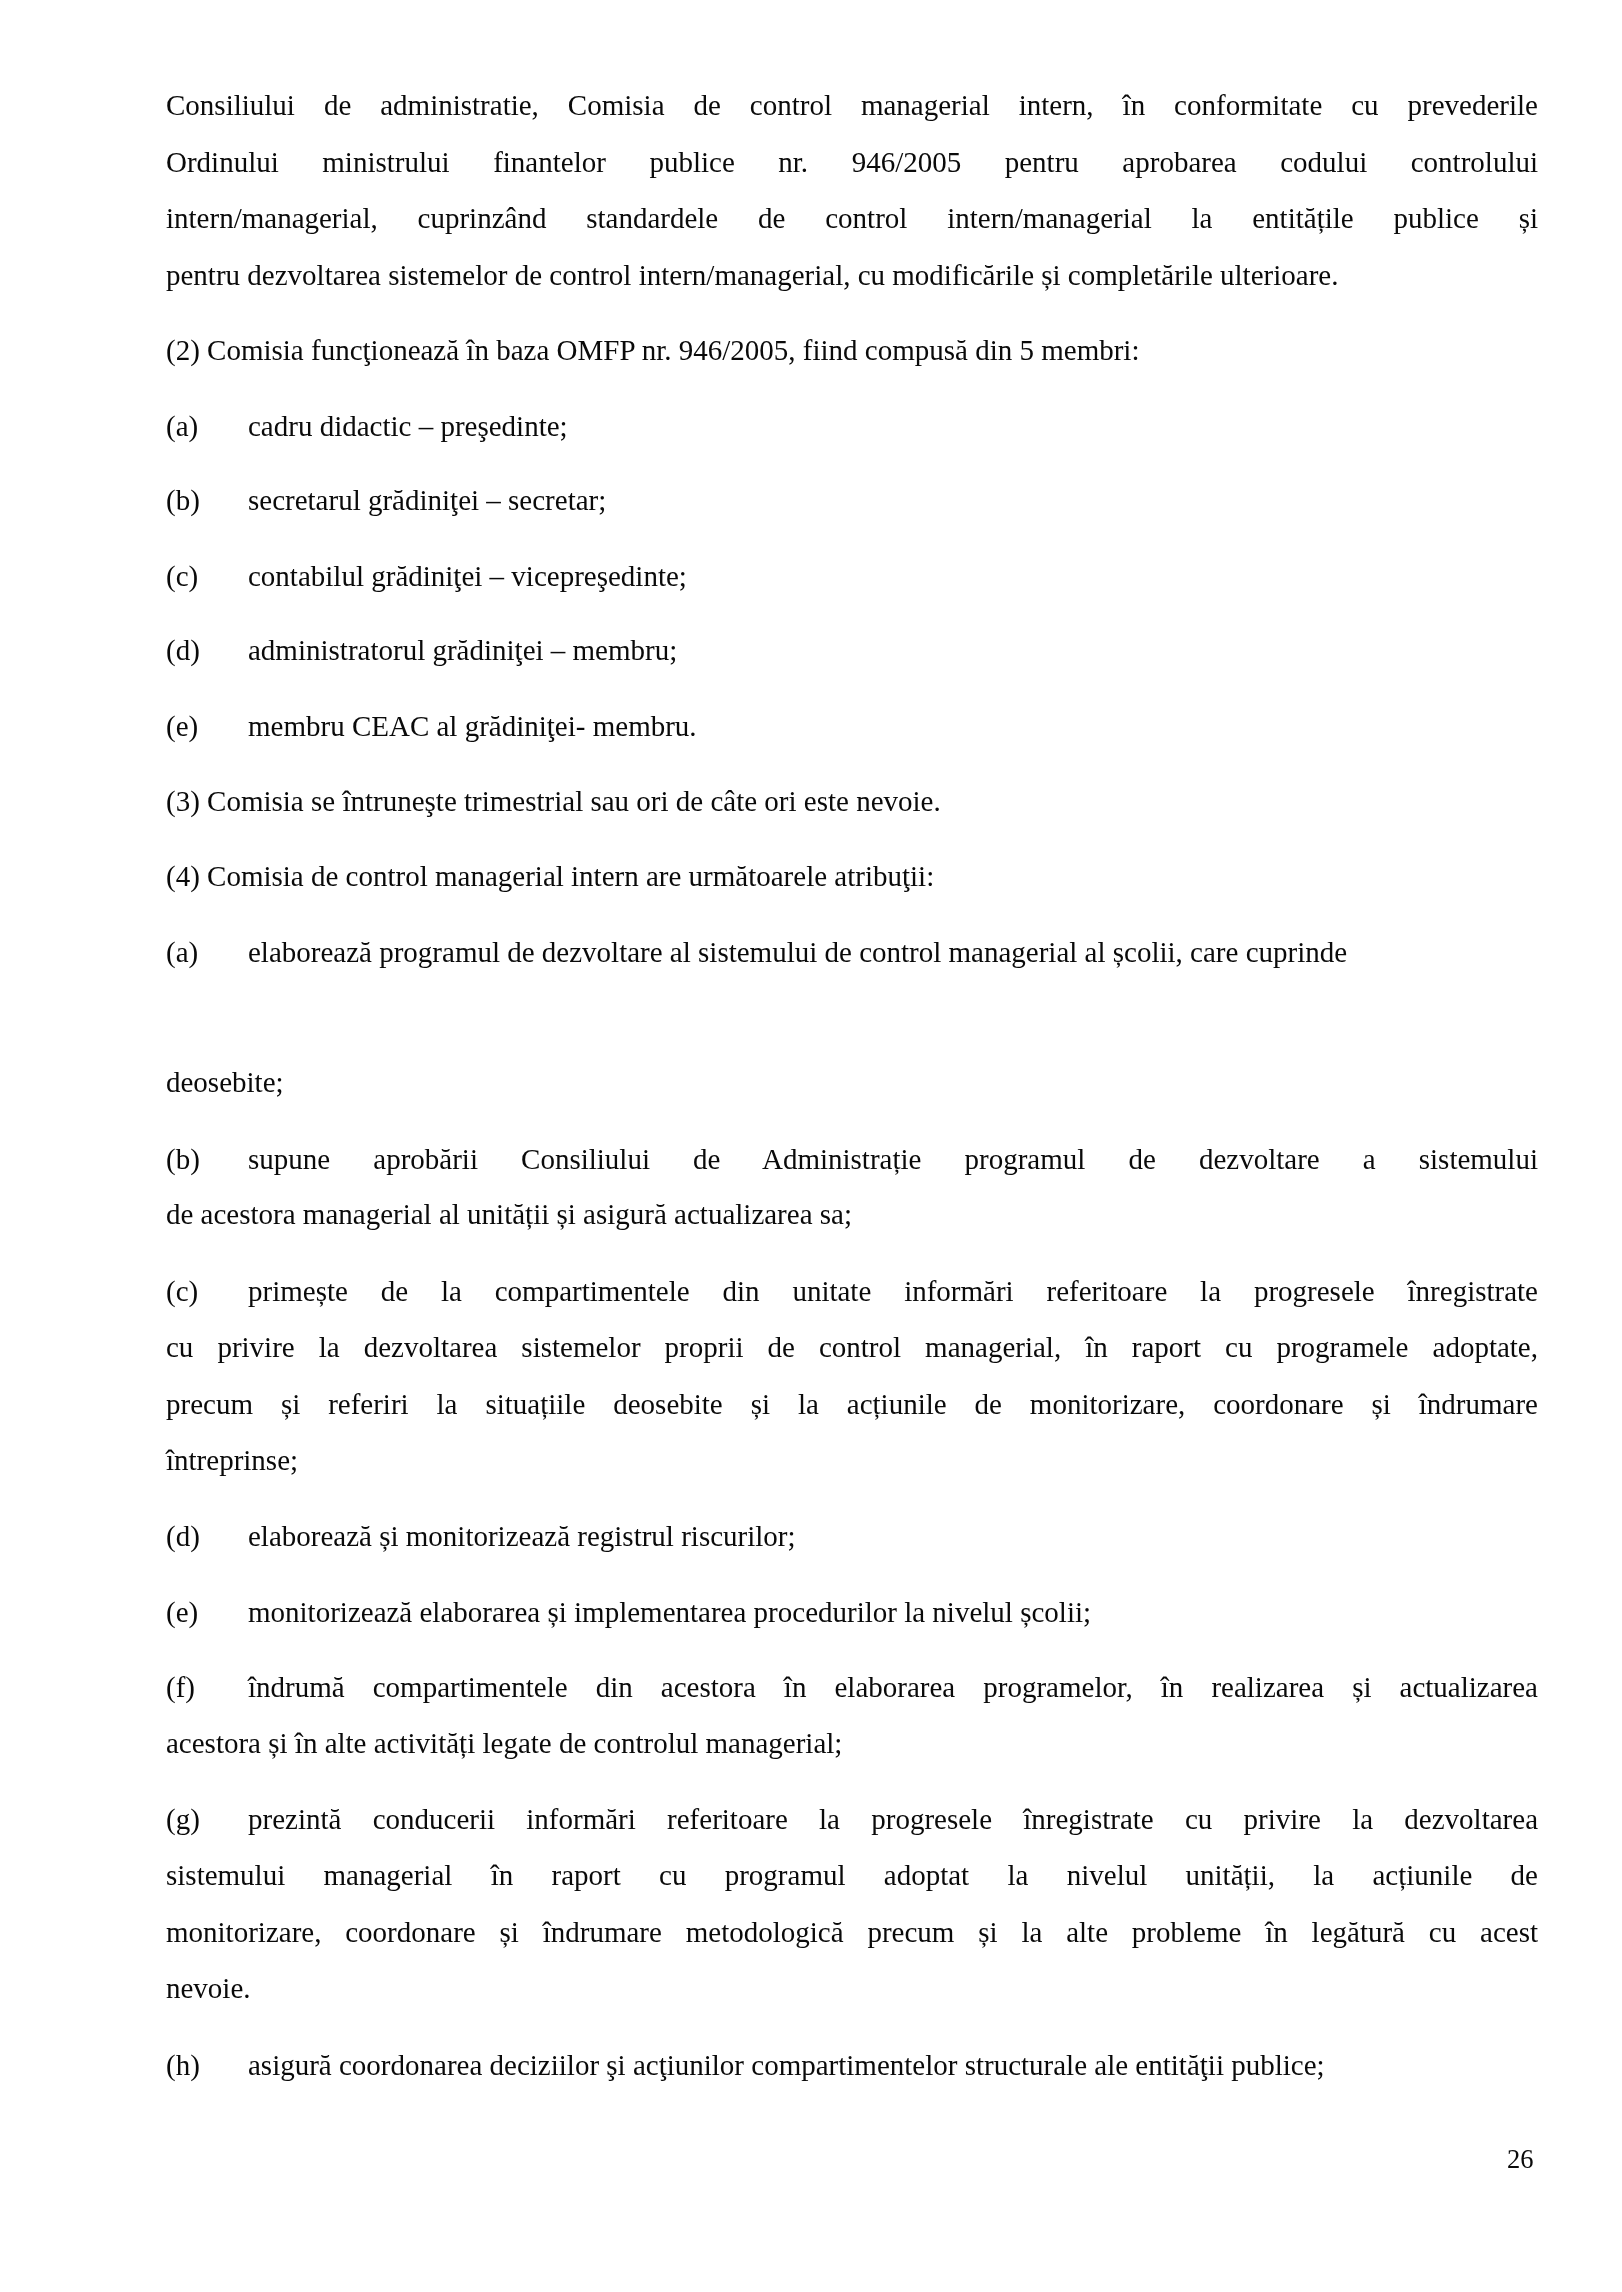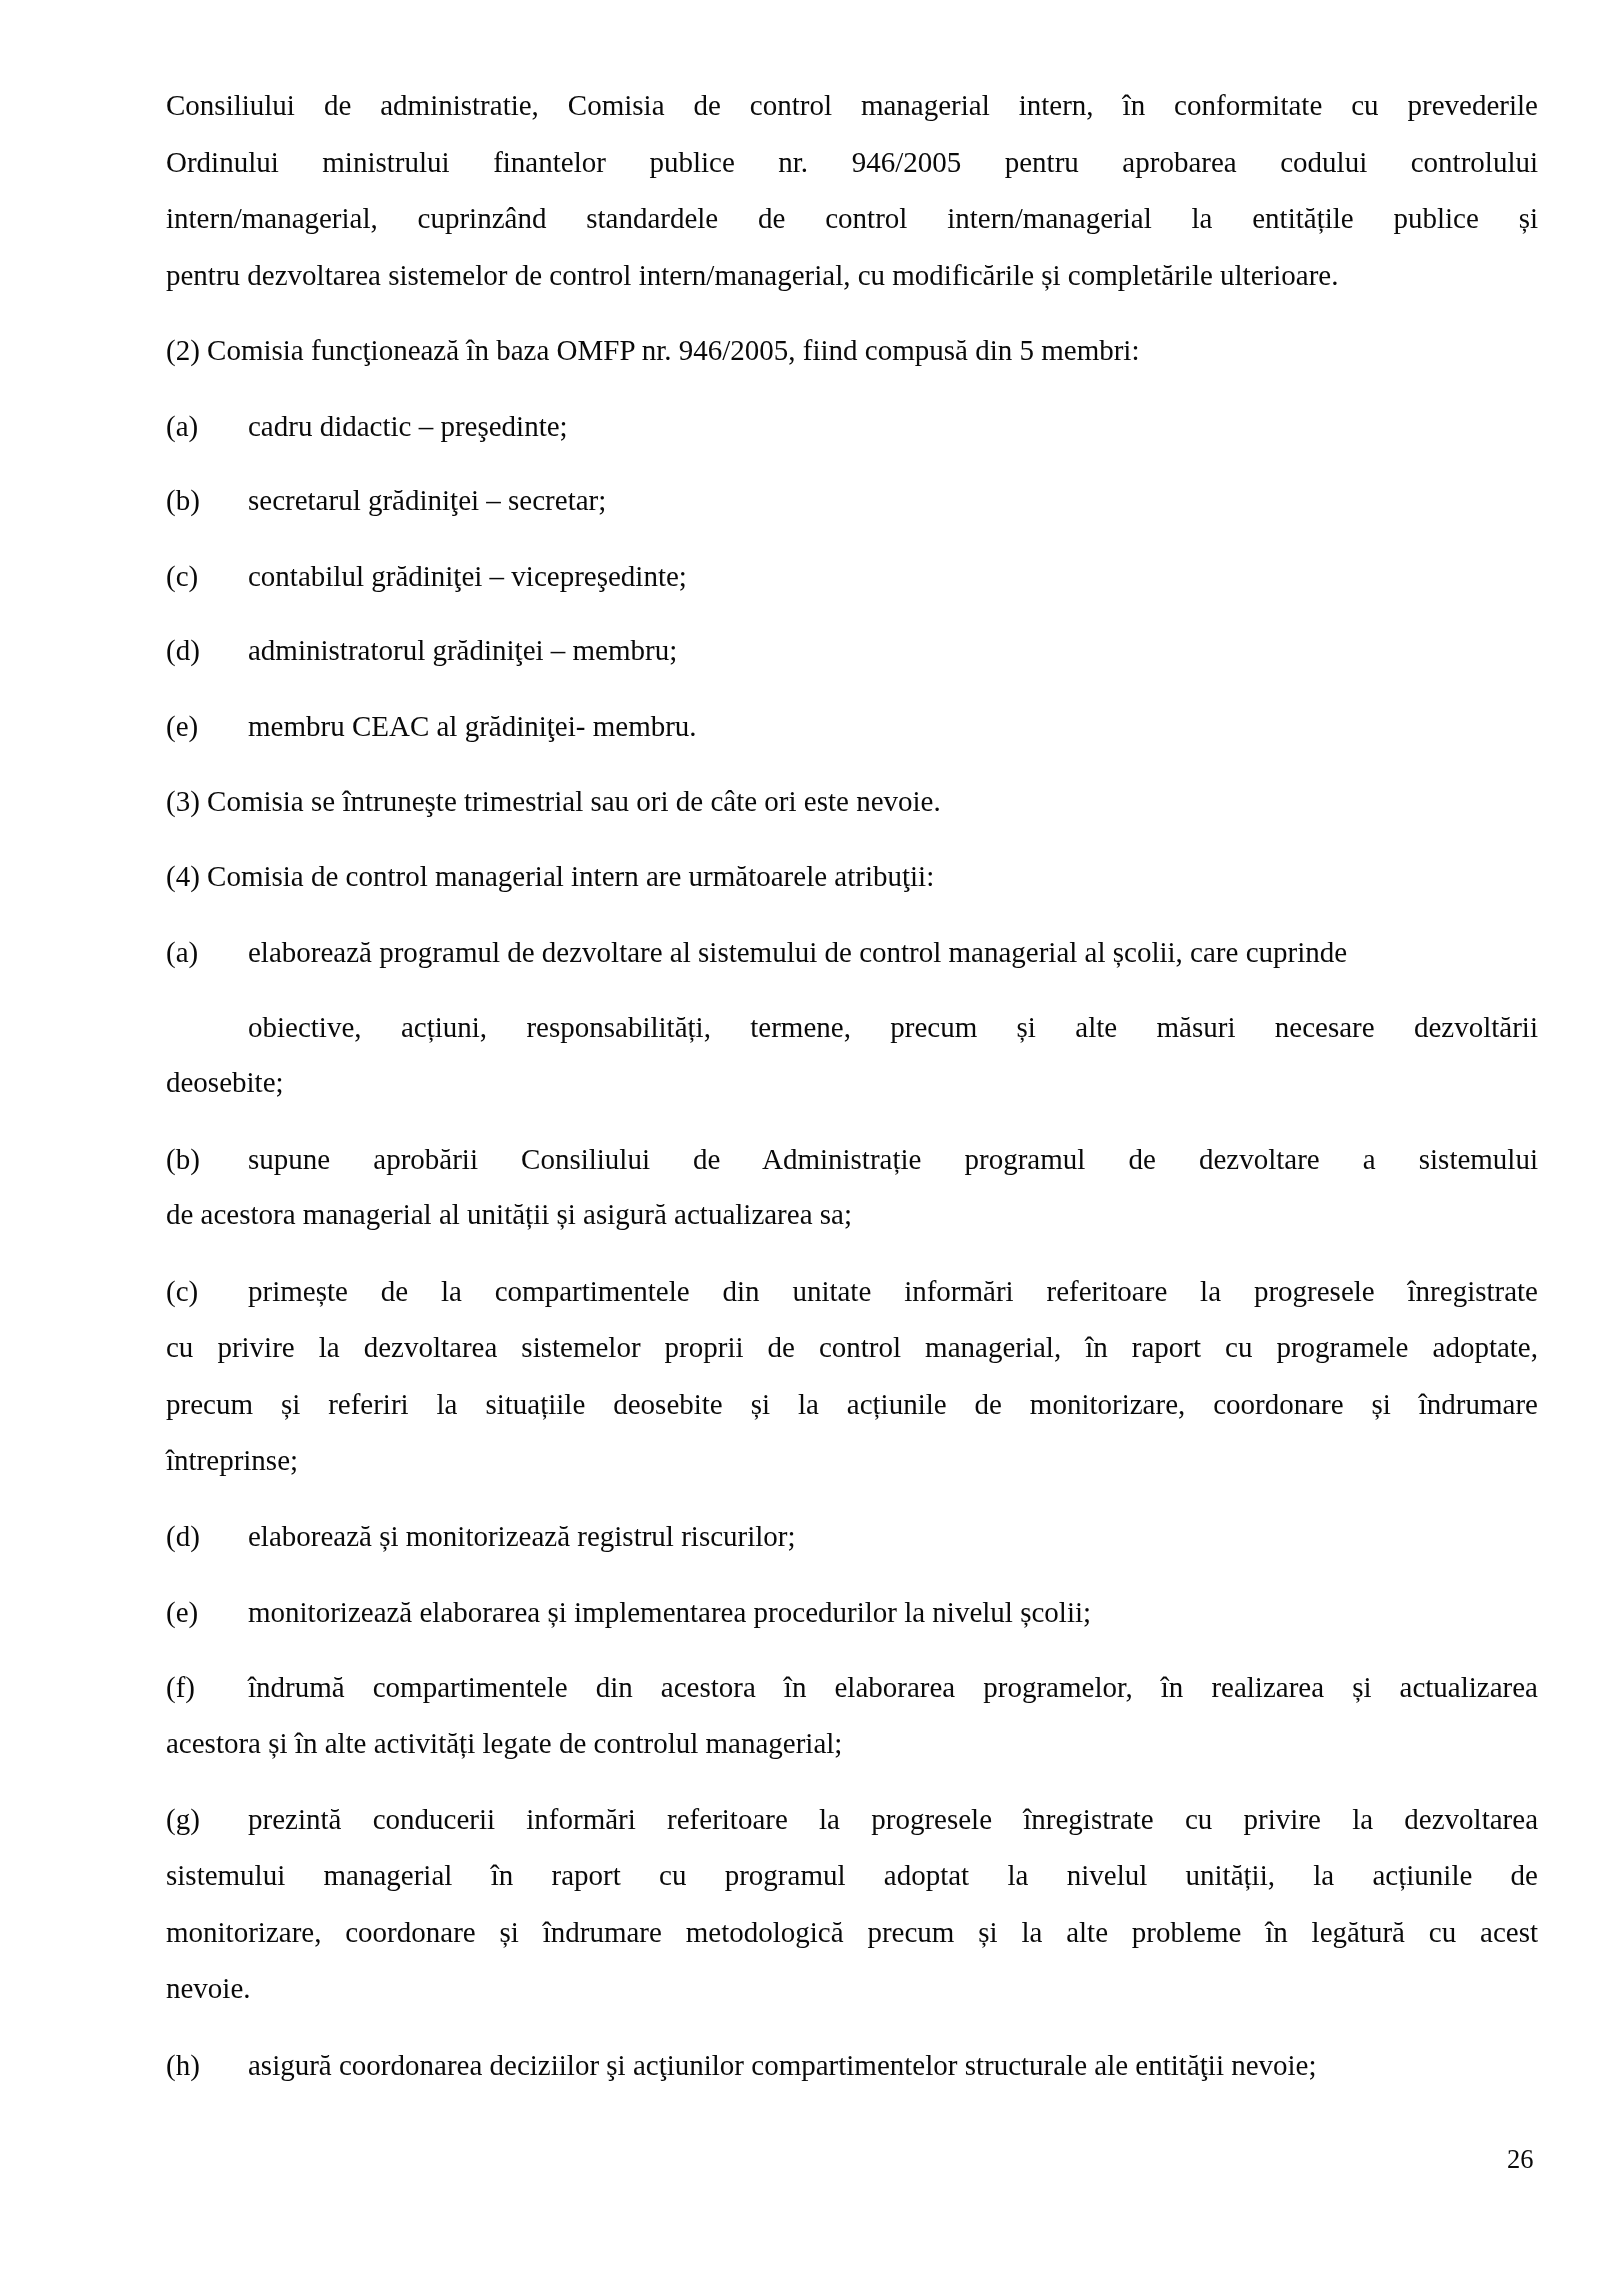--- a/index.html
+++ b/index.html
@@ -59,23 +59,20 @@
   </div>
 
   <div class="line" style="top:785px">(3) Comisia se întruneşte trimestrial sau ori de câte ori este nevoie.</div>
 
   <div class="line" style="top:860px">(4) Comisia de control managerial intern are următoarele atribuţii:</div>
 
   <div class="line" style="top:936px">
     <span class="item-label">(a)</span>
     <span class="item-text">elaborează programul de dezvoltare al sistemului de control managerial al școlii, care cuprinde</span>
   </div>
-  <div class="line" style="top:1011px">
-    <span class="item-text just">obiective,  acțiuni,  responsabilități,  termene,  precum și alte măsuri  necesare dezvoltării</span>
-  </div>
   <div class="line" style="top:1066px">deosebite;</div>
 
   <div class="line" style="top:1143px">
     <span class="item-label">(b)</span>
     <span class="item-text just">supune aprobării Consiliului de Administrație programul de dezvoltare a sistemului</span>
   </div>
   <div class="line" style="top:1198px">de  acestora managerial  al unității  și asigură  actualizarea  sa;</div>
 
   <div class="line" style="top:1275px">
     <span class="item-label">(c)</span>
@@ -104,18 +101,18 @@
   <div class="line" style="top:1803px">
     <span class="item-label">(g)</span>
     <span class="item-text just">prezintă conducerii informări referitoare la progresele înregistrate cu privire la dezvoltarea</span>
   </div>
   <div class="line j" style="top:1916px">monitorizare, coordonare și îndrumare metodologică precum și la alte probleme în legătură cu acest</div>
   <div class="line j" style="top:1859px">sistemului managerial în raport cu programul adoptat la nivelul unității, la acțiunile de</div>
   <div class="line" style="top:1972px">nevoie.</div>
 
   <div class="line" style="top:2049px">
     <span class="item-label">(h)</span>
-    <span class="item-text">asigură coordonarea deciziilor şi acţiunilor compartimentelor structurale ale entităţii nevoie;</span>
+    <span class="item-text">asigură coordonarea deciziilor şi acţiunilor compartimentelor structurale ale entităţii publice;</span>
   </div>
 
   <div class="page-number">26</div>
 </div>
 
 
 </body></html>

